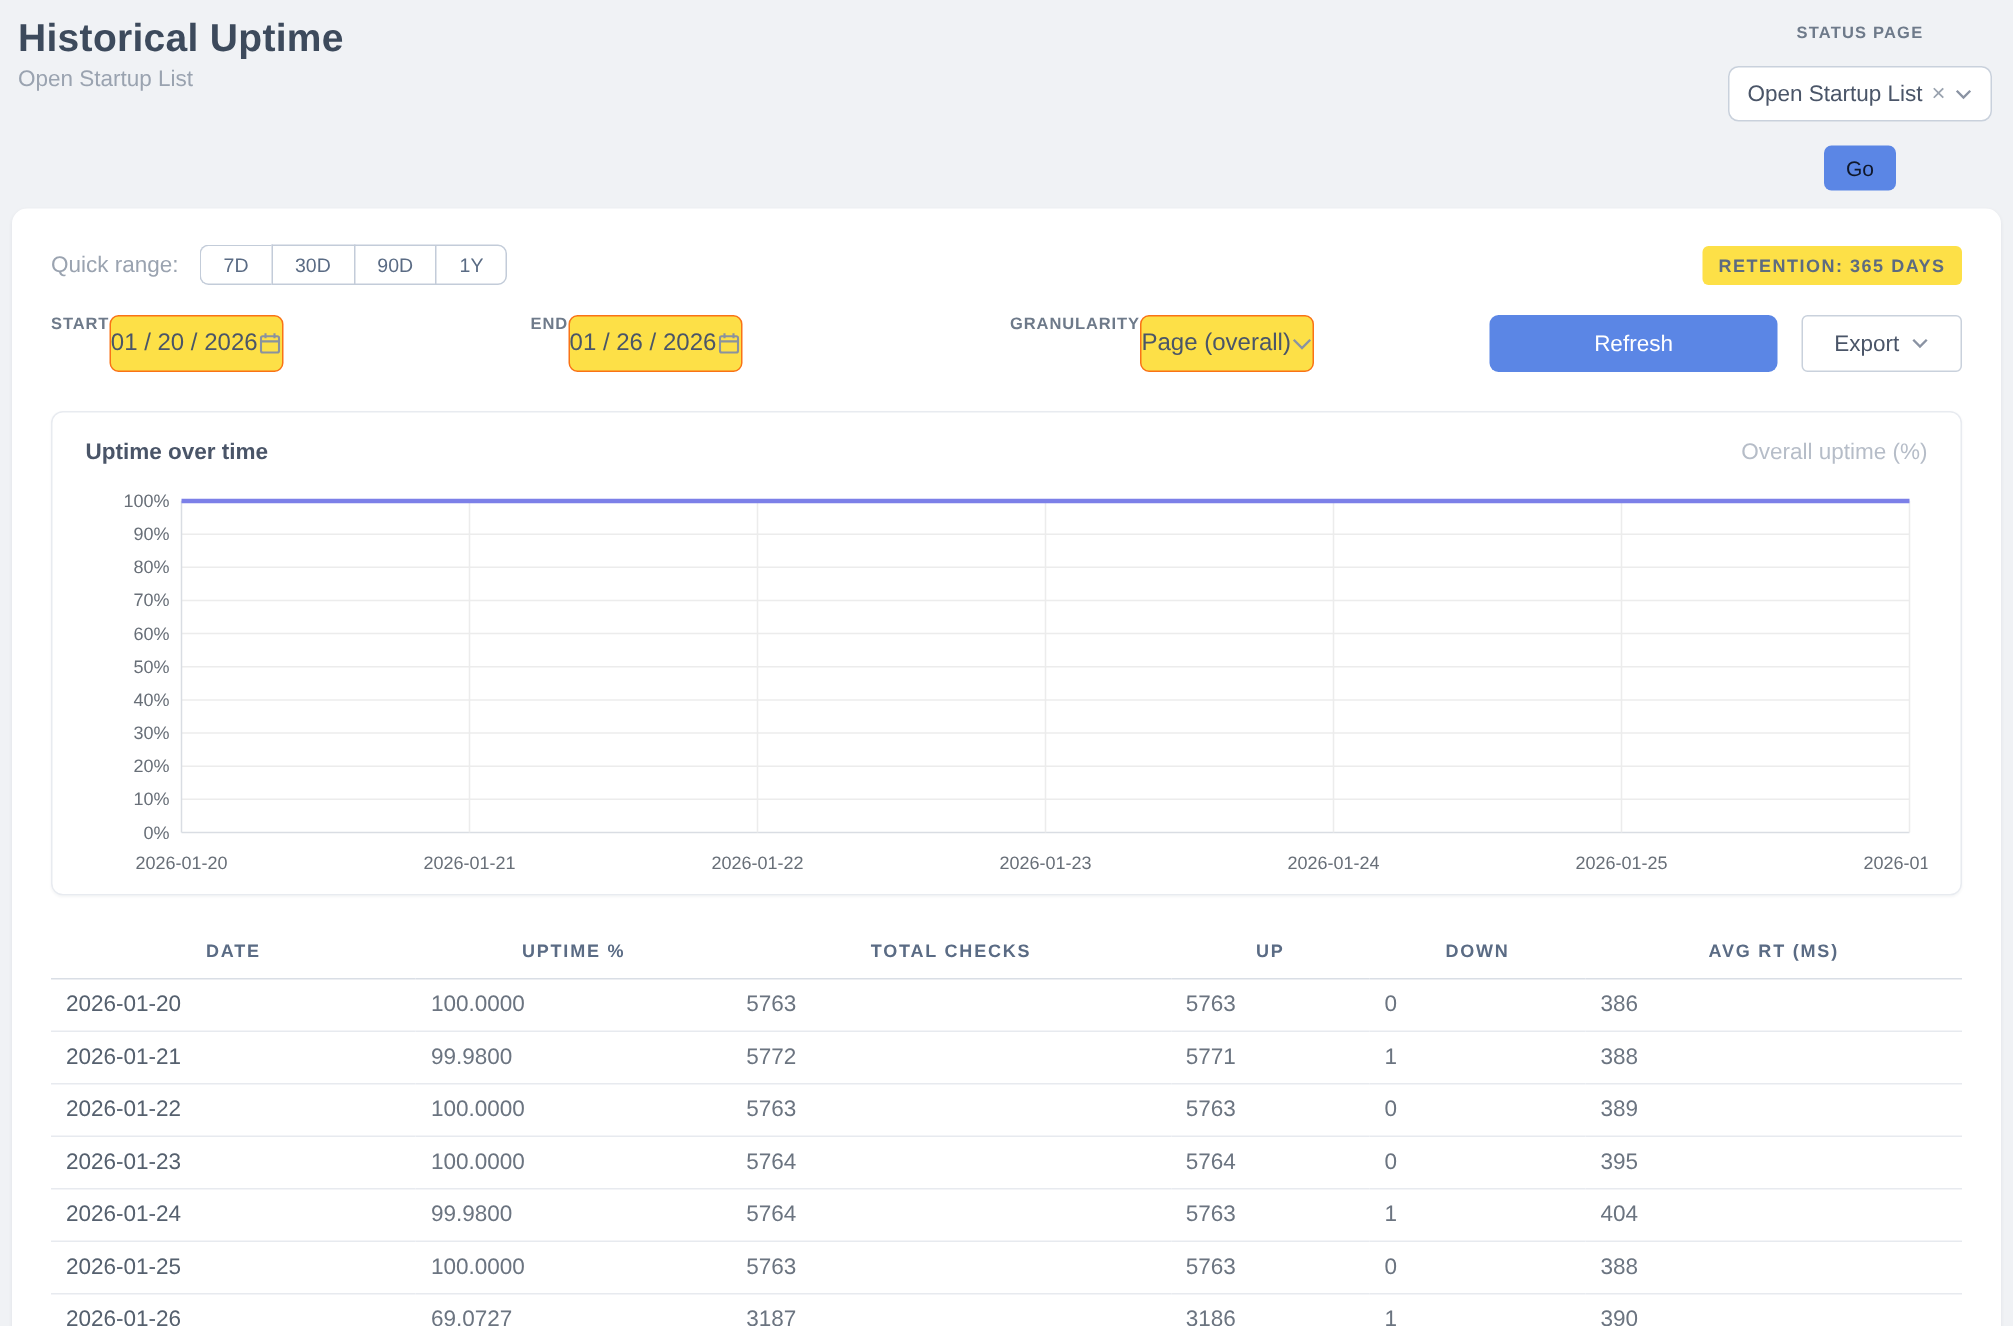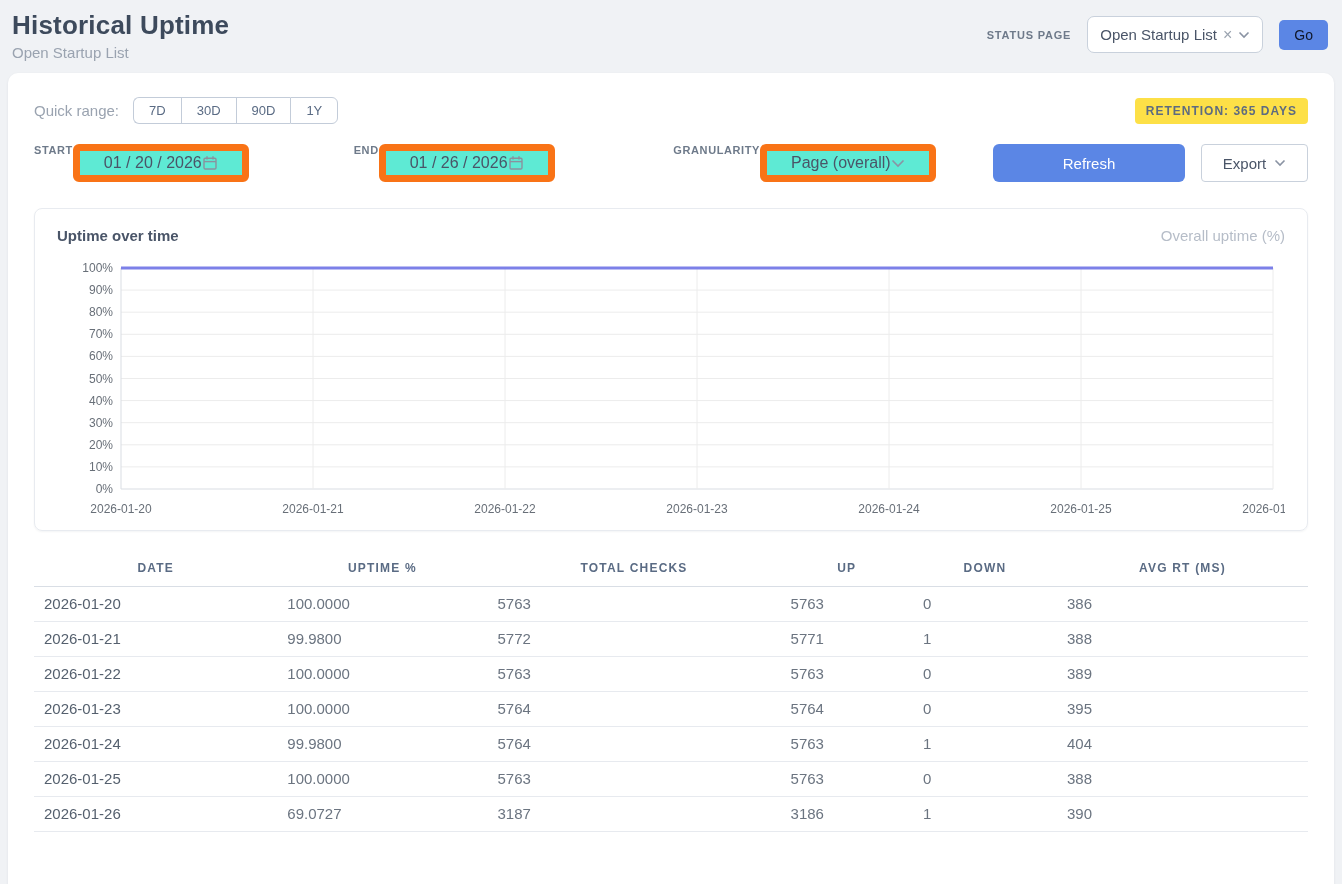--- a/index.html
+++ b/index.html
@@ -2,21 +2,21 @@
 <html><head>
 <meta charset="utf-8">
 <style>
   * { margin:0; padding:0; box-sizing:border-box; }
   html,body { width:1342px; height:884px; background:#f0f2f5; font-family:"Liberation Sans","DejaVu Sans",sans-serif; color:#4a5568; overflow:hidden; }
 
   
   .top-header { display:flex; justify-content:space-between; align-items:flex-start; padding:10px 12px 0 12px; }
   .page-title { font-size:26px; font-weight:700; color:#3d4a5c; letter-spacing:.2px; }
   .page-subtitle { font-size:15px; color:#9aa3b0; margin-top:3px; }
-  .header-right { display:flex; align-items:center; gap:16px; margin-top:6px; padding-right:2px; }
+  .header-right { display:flex; align-items:center; gap:16px; margin-top:6px; padding-right:2px;flex-direction:column; }
   .status-label { font-size:11px; font-weight:700; letter-spacing:.8px; color:#6e7a8a; }
   .status-select { display:flex; align-items:center; gap:6px; background:#fff; border:1px solid #c9d1dc; border-radius:7px; height:37px; padding:0 12px; cursor:pointer; }
   .status-select .sel-text { font-size:15px; color:#4a5568; }
   .clear-x { font-size:16px; color:#9aa3af; line-height:1; cursor:pointer; }
   .chev { stroke:#8a93a3; stroke-width:1.6; fill:none; }
   .go-btn { background:#5b86e5; color:#0f172a; border:none; border-radius:5px; font-size:14px; height:30px; padding:0 15px; cursor:pointer; font-family:inherit; }
 
   
   .panel { background:#fff; border-radius:10px; margin:8px; margin-top:12px; box-shadow:0 1px 3px rgba(20,30,50,.07); padding:24px 26px 22px 26px; height:858px; }
 
@@ -24,21 +24,21 @@
   .quick-label { font-size:15px; color:#9aa3b0; margin-right:14px; }
   .qr-group { display:flex; }
   .qr-btn { background:#fff; border:1px solid #c3ccd9; border-right-width:0; color:#5a6b84; font-size:13px; padding:5px 15px; cursor:pointer; font-family:inherit; }
   .qr-btn:first-child { border-radius:6px 0 0 6px; }
   .qr-btn:last-child { border-right-width:1px; border-radius:0 6px 6px 0; }
   .retention-badge { margin-left:auto; background:#fde047; color:#5d6b80; font-size:12px; font-weight:700; letter-spacing:1px; padding:6px 11px; border-radius:4px; }
 
   .fields-row { display:flex; align-items:flex-end; gap:16px; margin-top:20px; }
   .field { flex:1; display:flex; }
   .field-label { font-size:11px; font-weight:700; letter-spacing:.6px; color:#6e7a8a; margin-bottom:7px; }
-  .input-box { display:flex; align-items:center; justify-content:space-between; height:38px; border:7px solid #f97316; border-radius:6px; padding:0 24px; background:#5eead4; font-size:16px; color:#4a5568; cursor:text; }
+  .input-box { display:flex; align-items:center; justify-content:space-between; height:38px; border:1px solid #f97316; border-radius:6px; padding:0 0; background:#fde047; font-size:16px; color:#4a5568; cursor:text; }
   .select-box { cursor:pointer; }
   .refresh-btn { width:192px; height:38px; background:#5b86e5; color:#fff; border:none; border-radius:6px; font-size:15px; cursor:pointer; font-family:inherit; }
   .export-btn { width:107px; height:38px; background:#fff; color:#4a5568; border:1px solid #c9d1dc; border-radius:4px; font-size:15px; cursor:pointer; font-family:inherit; display:flex; align-items:center; justify-content:center; gap:8px; }
 
   
   .chart-card { margin-top:26px; border:1px solid #e8ebf0; border-radius:8px; box-shadow:0 1px 2px rgba(20,30,50,.05); padding:18px 22px 10px 22px; }
   .chart-head { display:flex; justify-content:space-between; align-items:center;gap:14px; }
   .chart-title { font-size:15px; font-weight:700; color:#4a5568; }
   .chart-legend { font-size:15px; color:#b6bdc8; }
   .chart-svg { display:block; margin-top:14px; }

